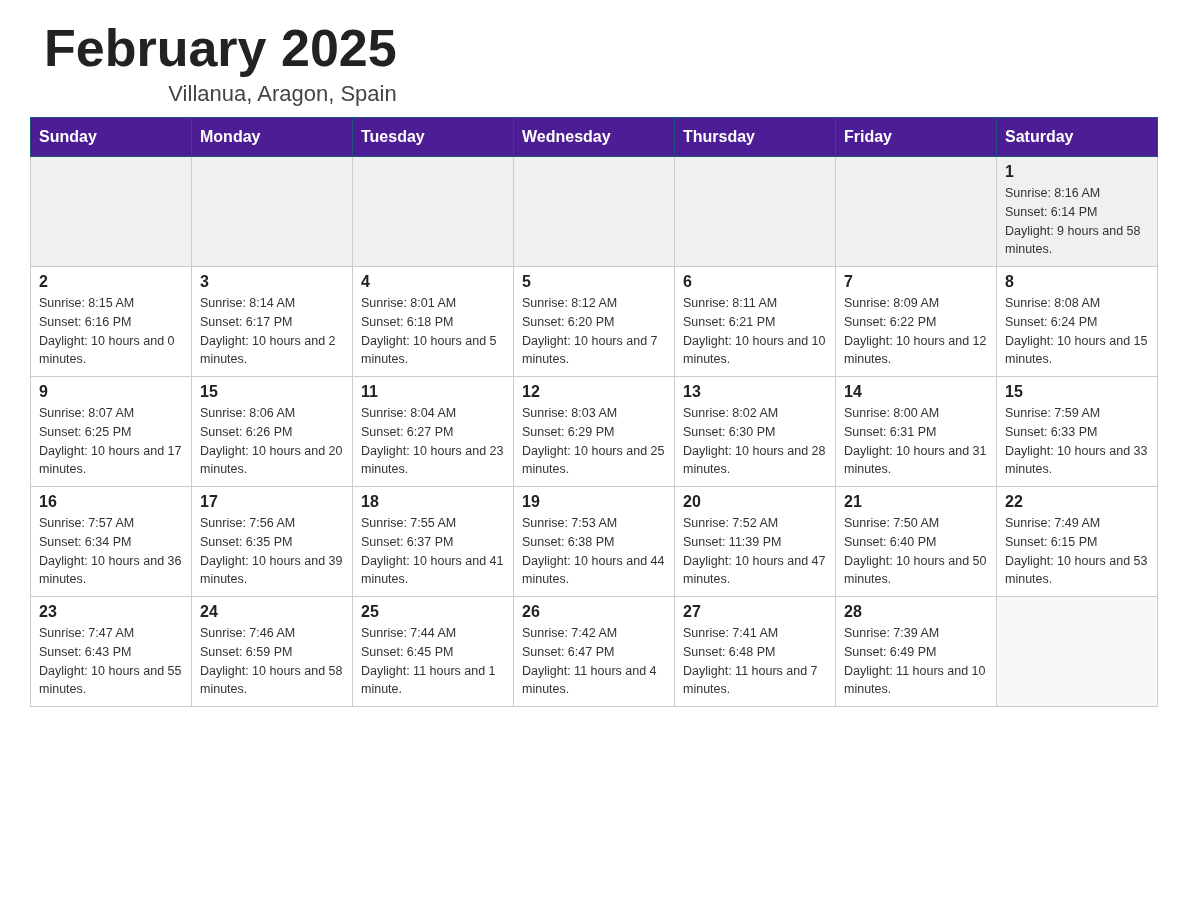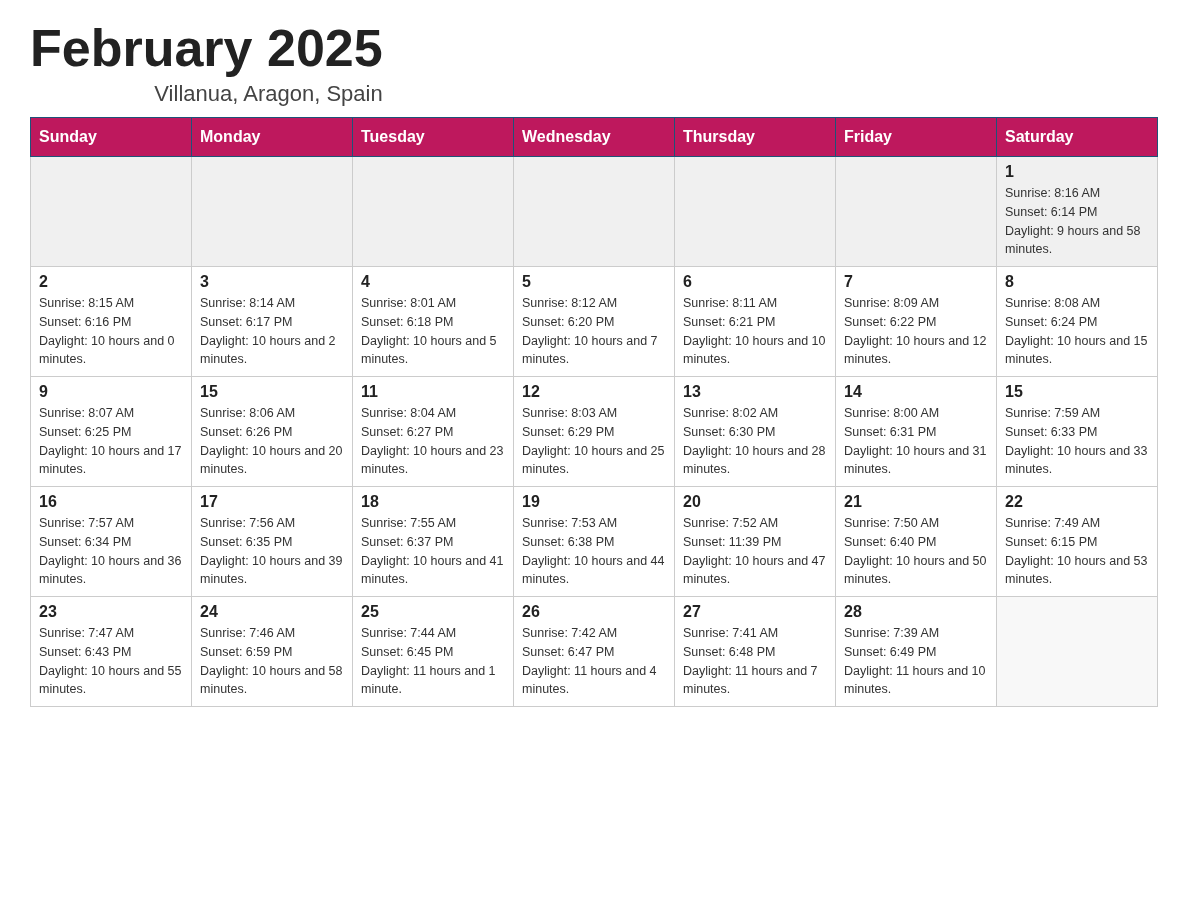--- a/index.html
+++ b/index.html
@@ -21,39 +21,40 @@
       font-weight: bold;
       color: #333;
     }
     .logo-text-blue {
       font-size: 28px;
       font-weight: bold;
       color: #1a7abf;
     }
     .title-section {
       text-align: right;
+      margin-left: 14px;
     }
     .calendar-title {
       font-size: 52px;
       font-weight: bold;
       color: #222;
       line-height: 1.1;
     }
     .calendar-subtitle {
       font-size: 22px;
       color: #444;
       margin-top: 4px;
     }
     .calendar-table {
       width: 100%;
       border-collapse: collapse;
       margin-top: 8px;
     }
     .calendar-table thead tr th {
-      background-color: #be185d;
+      background-color: #4c1d95;
       color: #fff;
       font-size: 16px;
       font-weight: bold;
       padding: 10px 8px;
       text-align: left;
       border: 1px solid #1e5278;
     }
     .calendar-table tbody tr td {
       vertical-align: top;
       border: 1px solid #ccc;

